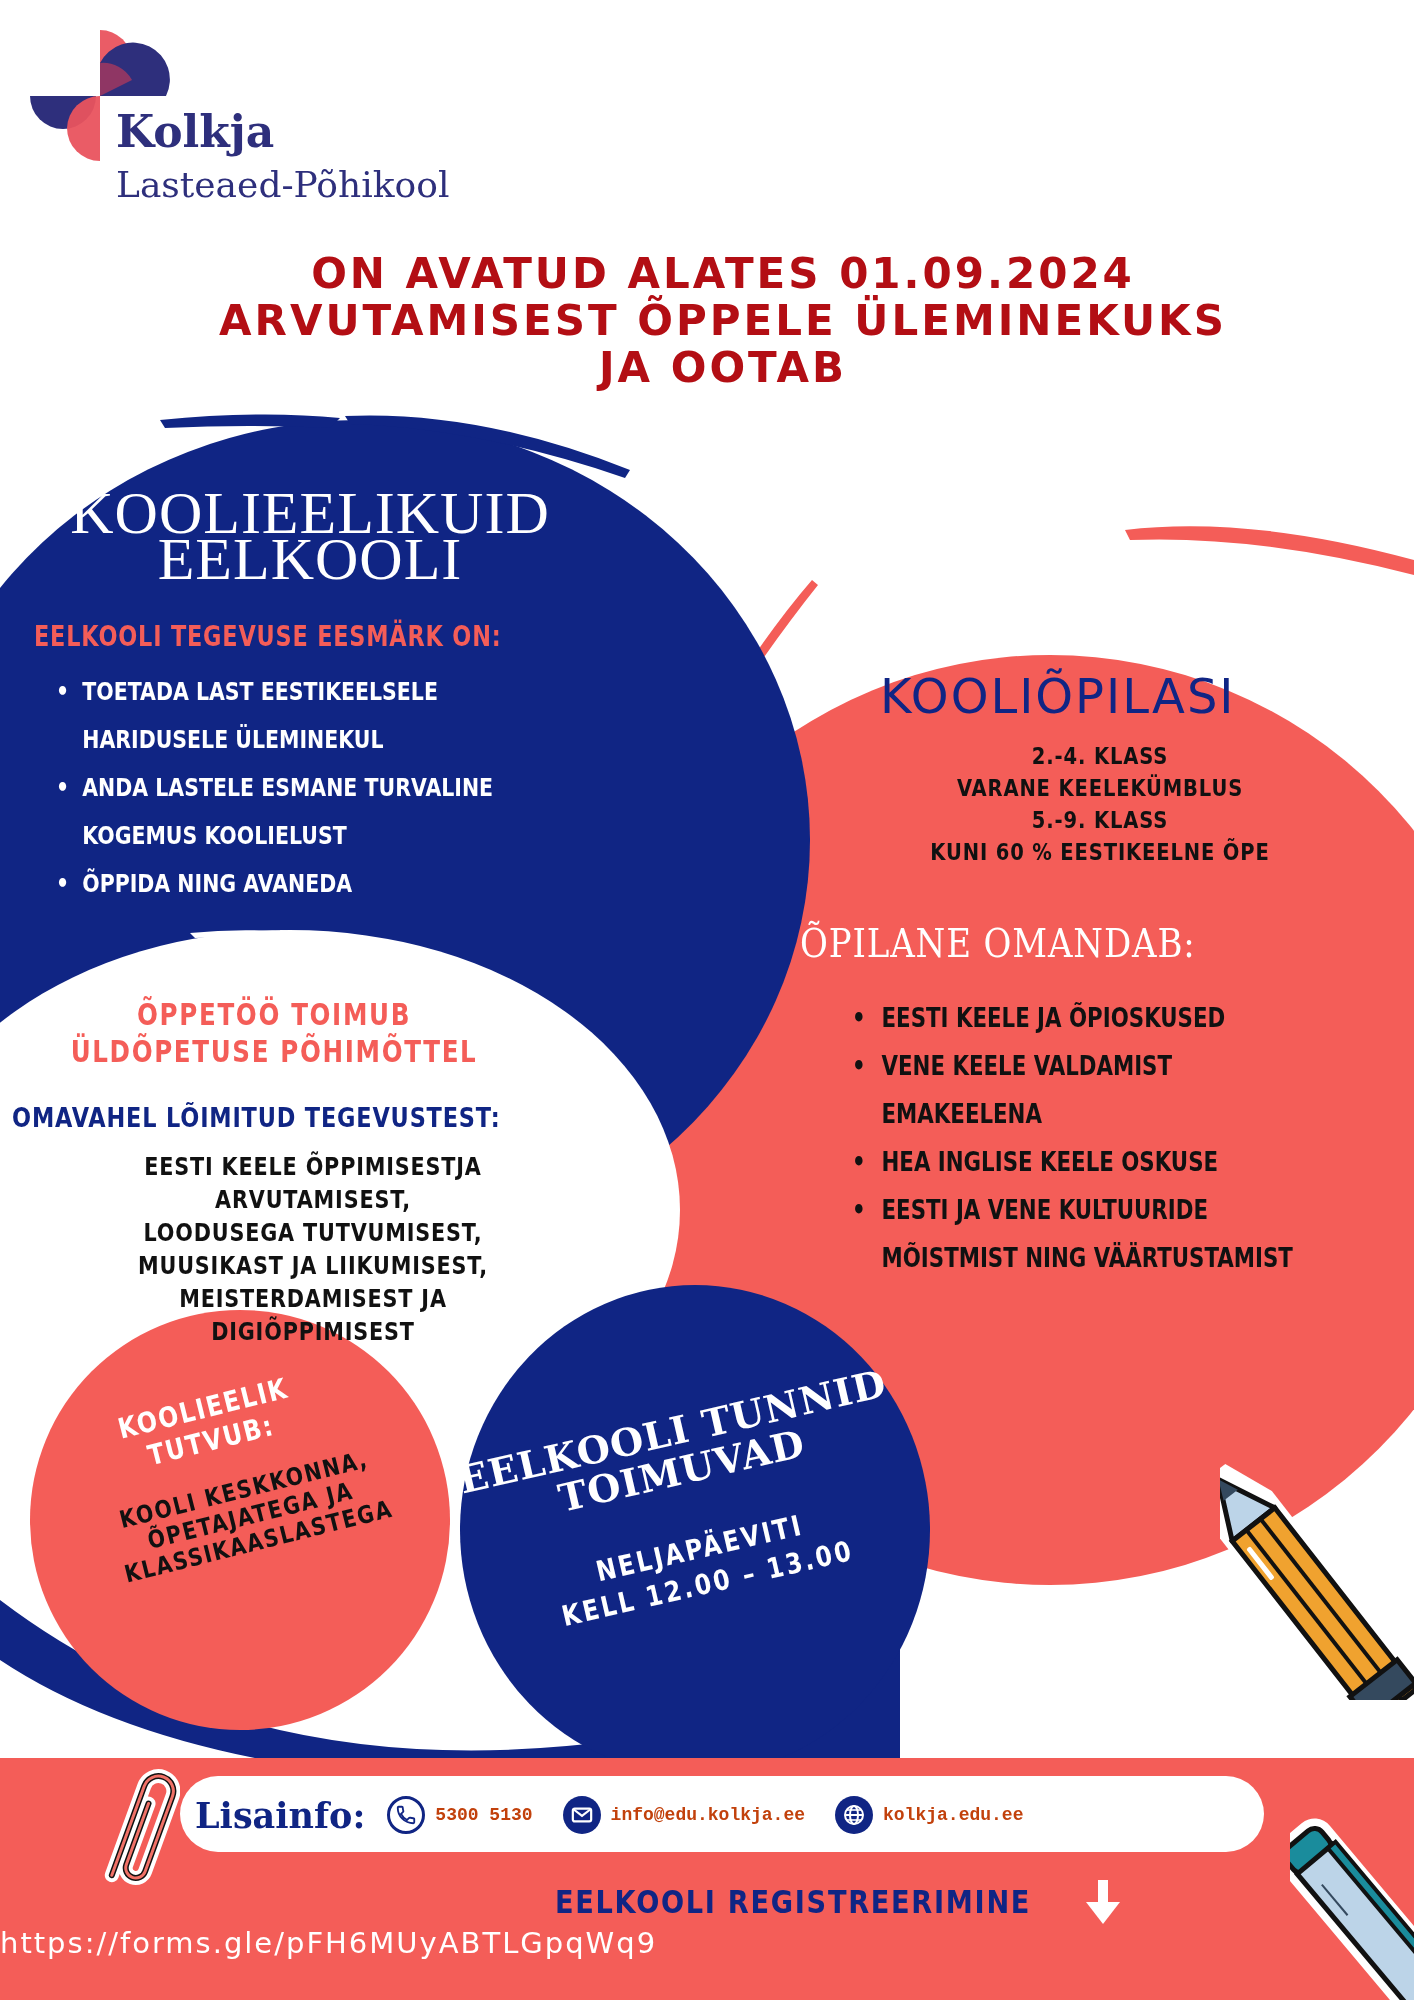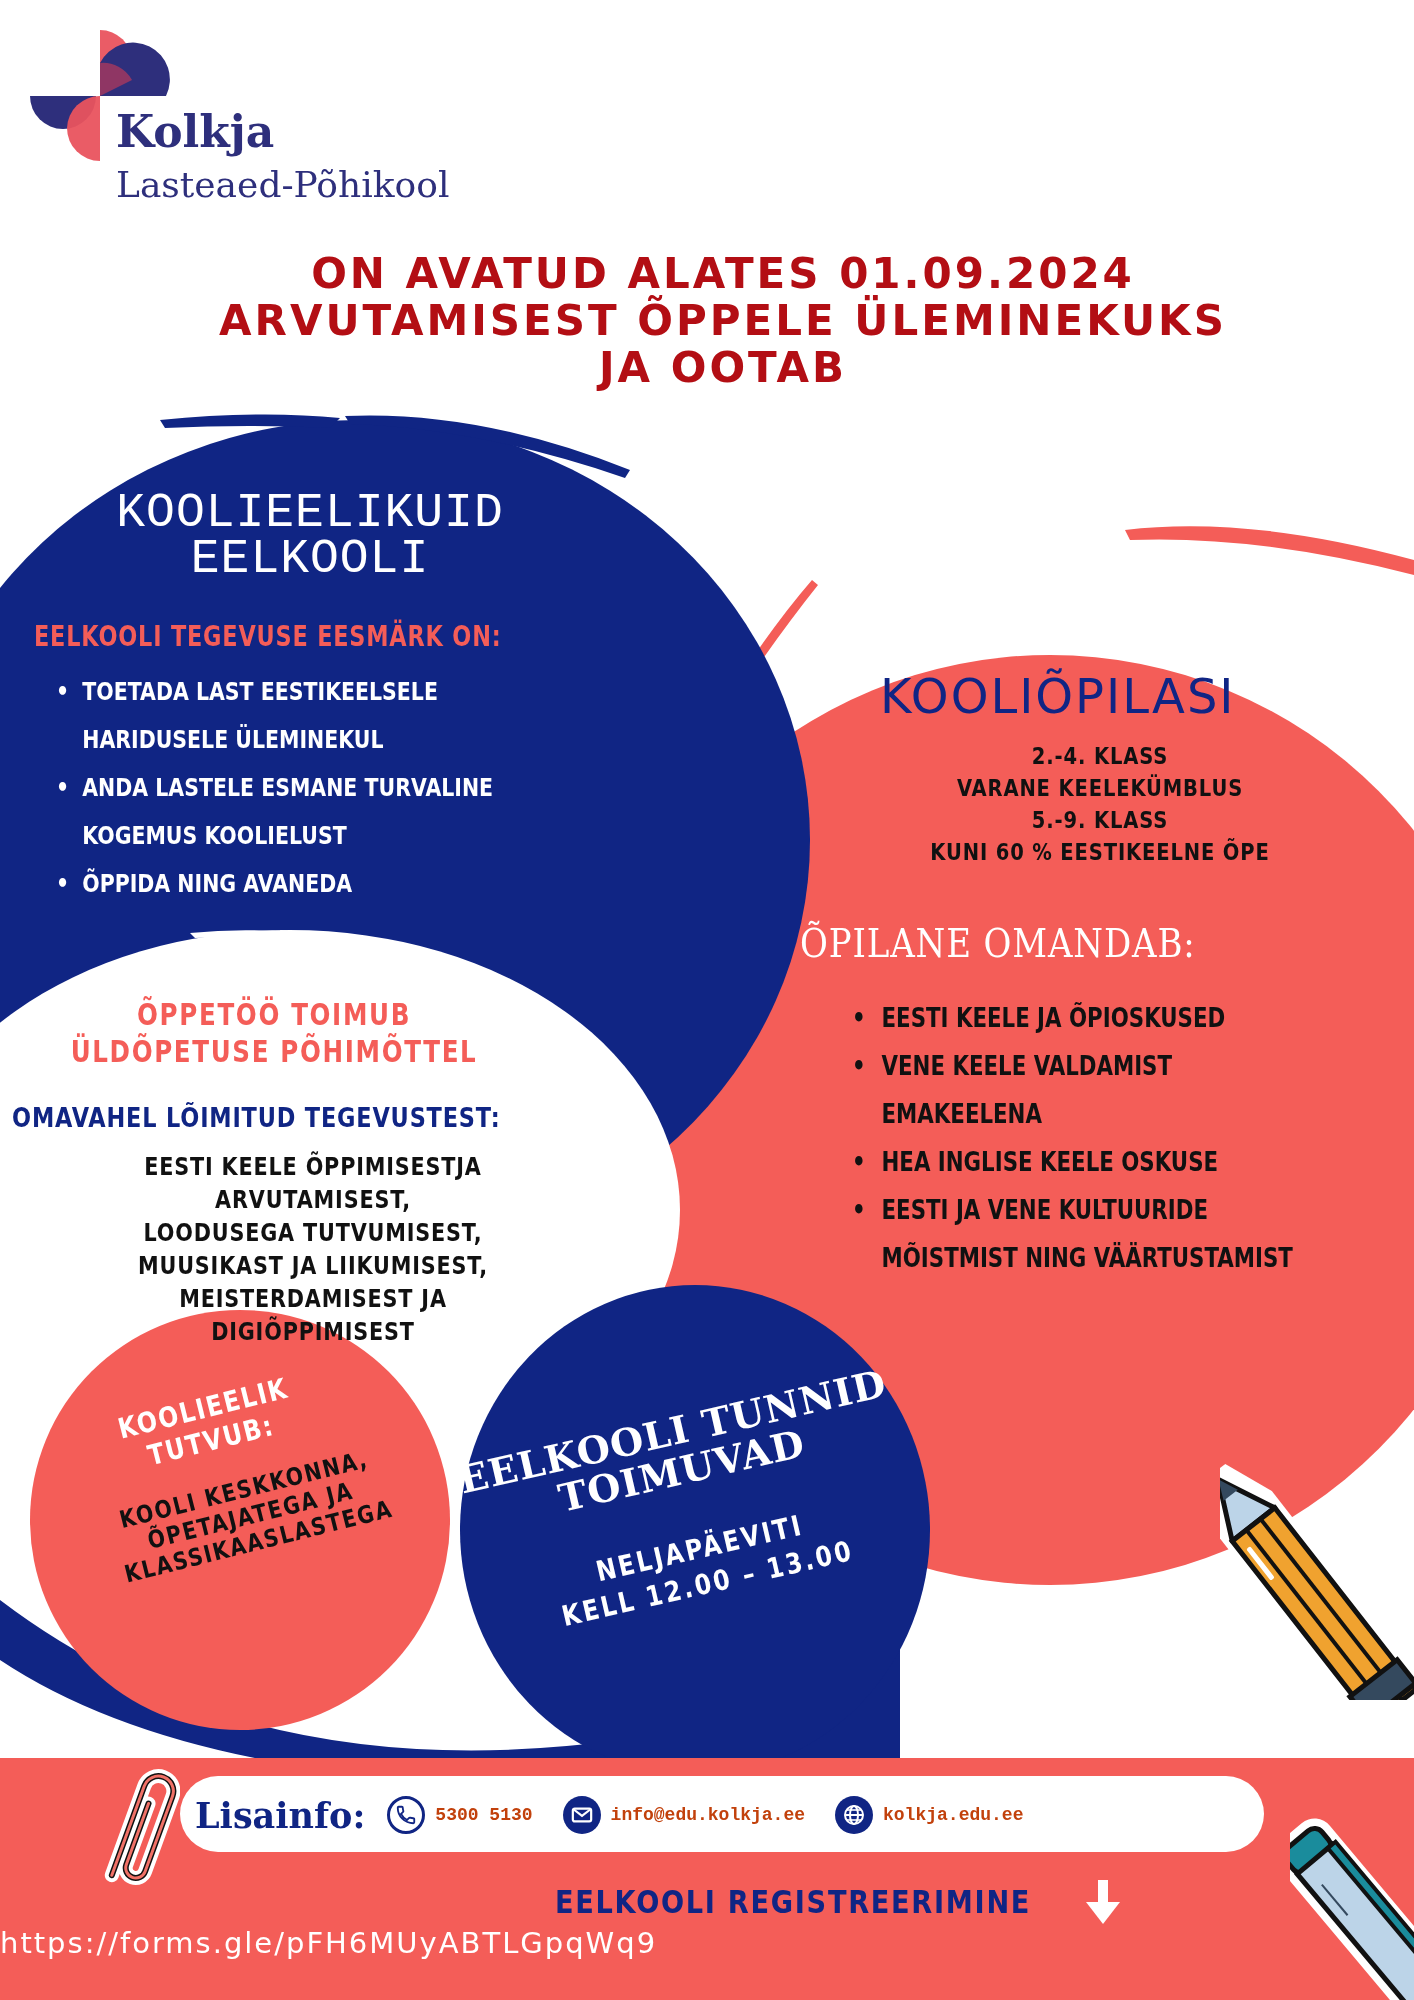--- a/index.html
+++ b/index.html
@@ -15,21 +15,21 @@
 
     
     .headline { left: 16px; width: 1414px; top: 250px; text-align: center; font-family: "DejaVu Sans", sans-serif; font-weight: bold; color: #b30e14; font-size: 42px; line-height: 47px; letter-spacing: 3px; }
 
     
     .shapes { left: 0; top: 0; width: 1414px; height: 2000px; }
 
     
     .condensed { font-family: "DejaVu Sans", sans-serif; font-weight: bold; text-transform: uppercase; transform-origin: left top; }
 
-    .preschool-title { left: 60px; top: 490px; width: 500px; text-align: center; color: #ffffff; font-family: Liberation Mono, monospace; font-size: 48px; line-height: 46px; letter-spacing: 1px; }
+    .preschool-title { left: 60px; top: 490px; width: 500px; text-align: center; color: #ffffff; font-family: Liberation Serif, serif; font-size: 60px; line-height: 46px; letter-spacing: 1px; }
 
     .goal-heading { left: 34px; top: 620px; color: #f45d58; font-size: 28px; letter-spacing: 1px; transform: scaleX(0.8); white-space: nowrap; }
     .goal-list { left: 56px; top: 668px; list-style: none; color: #ffffff; }
     .goal-list li { position: relative; padding-left: 32px; font-size: 25px; line-height: 48px; transform: scaleX(0.82); transform-origin: left top; white-space: nowrap; font-family: "DejaVu Sans", sans-serif; font-weight: bold; }
     .goal-list li .bullet { position: absolute; left: 0; top: 0; }
     .goal-list li .cont { display: block; }
 
     .teaching-heading { left: 0px; top: 996px; width: 540px; text-align: center; color: #f45d58; font-size: 30px; line-height: 37px; letter-spacing: 2px; padding-left: 8px; }
     .teaching-heading span { display: inline-block; transform: scaleX(0.82); }
 

